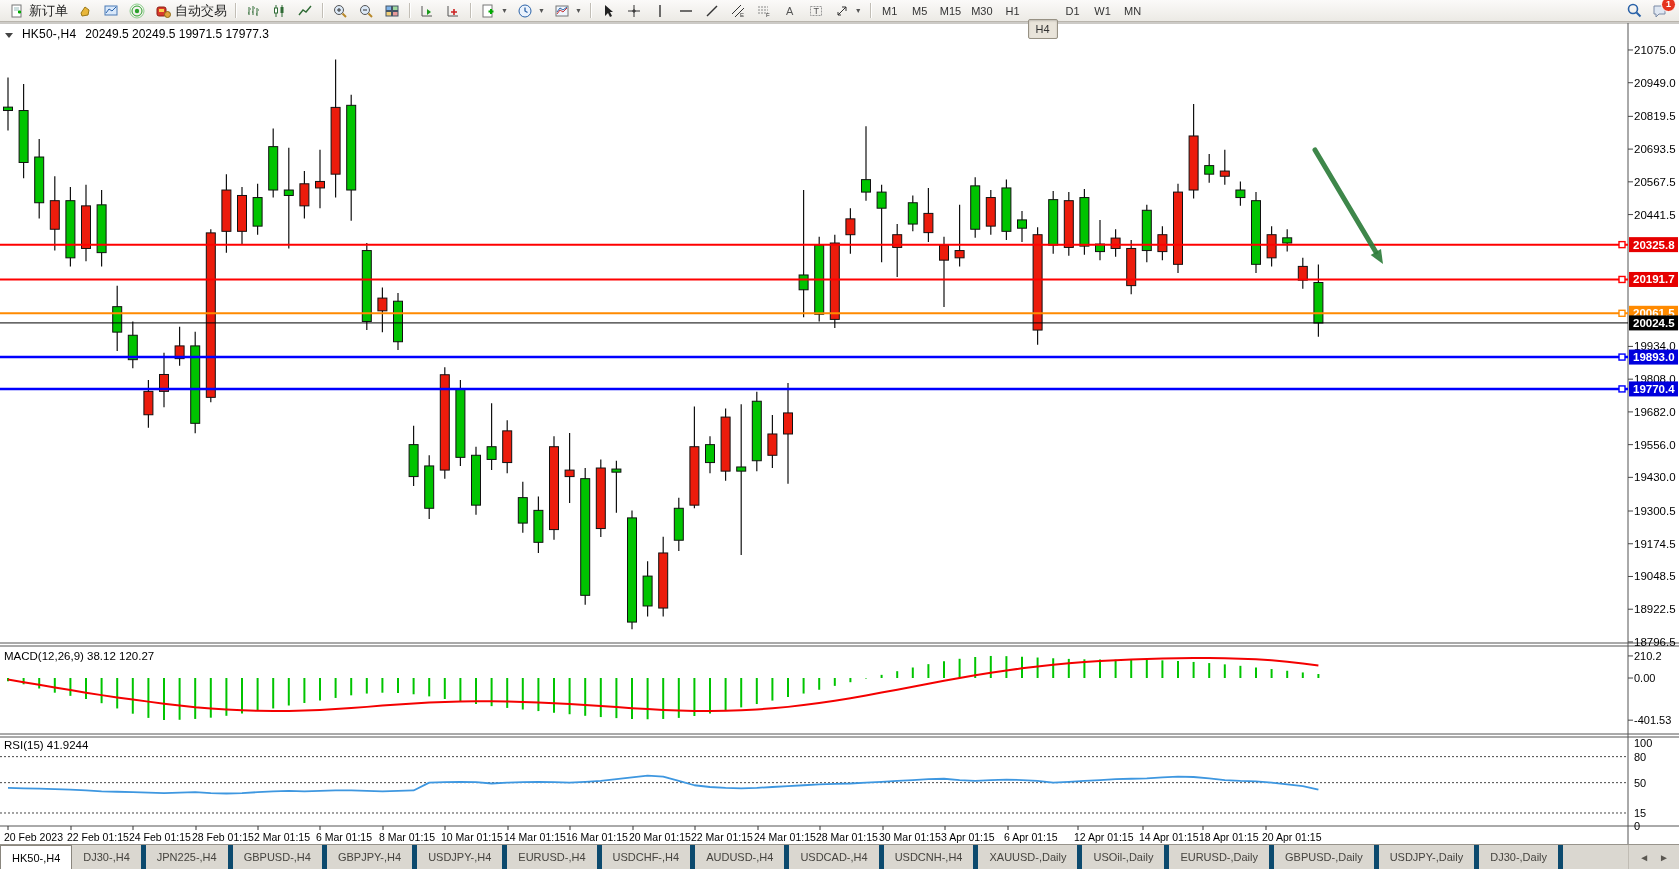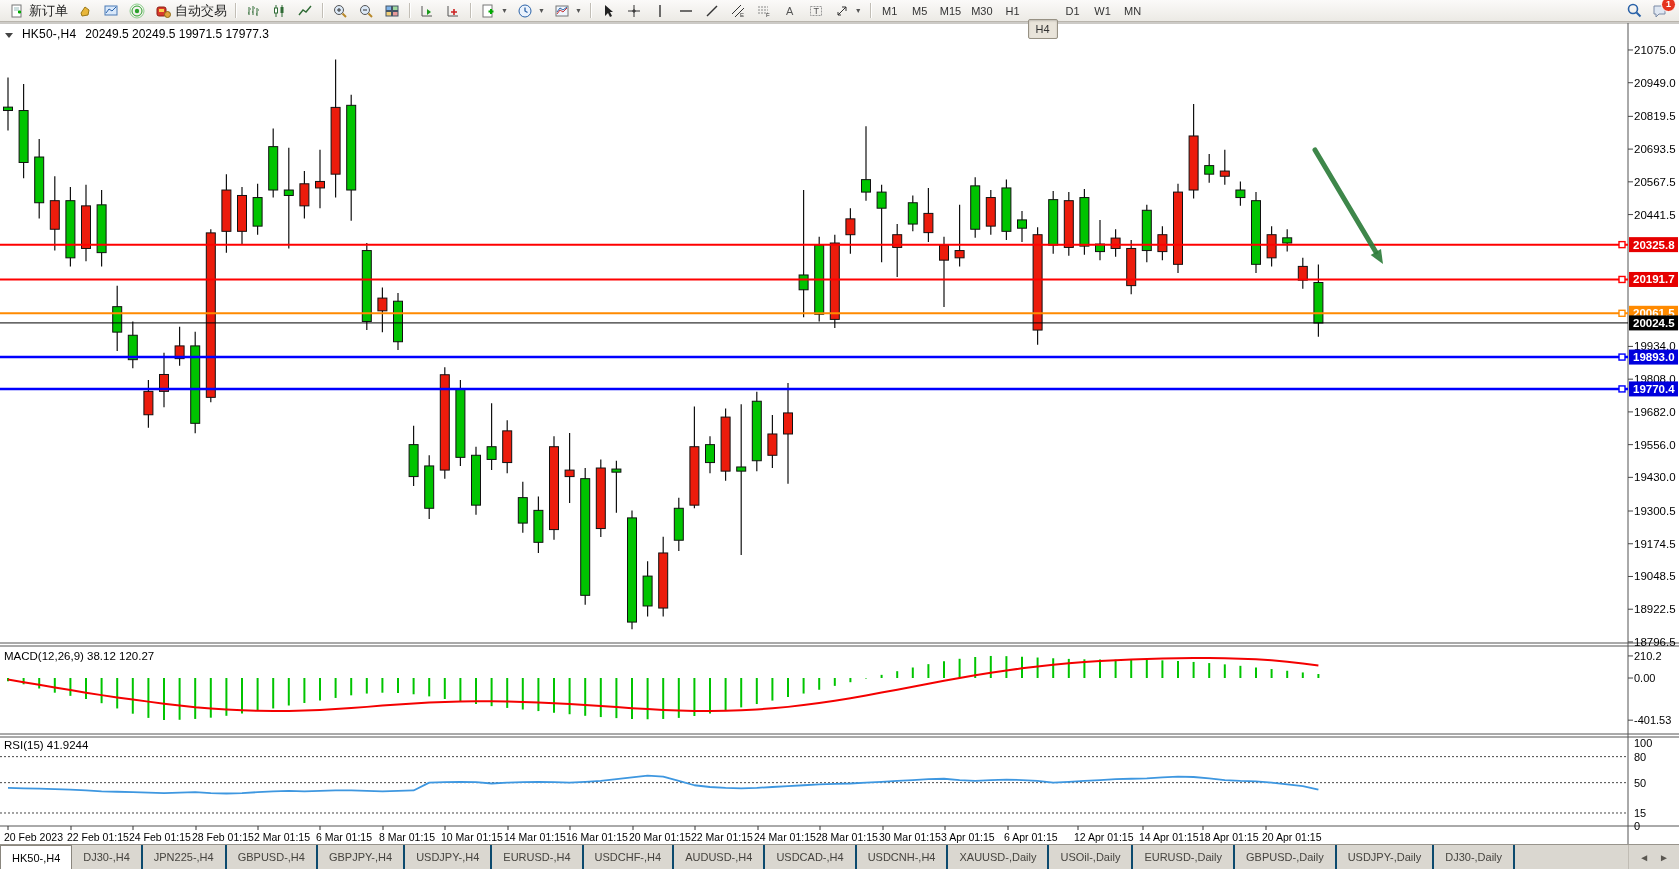--- a/index.html
+++ b/index.html
@@ -25,21 +25,21 @@
 
   
   .chart-region{position:absolute;top:22px;left:0;width:1679px;height:823px;background:#fff;}
   #chart-svg{position:absolute;top:0;left:0;}
   .chart-title{position:absolute;top:5px;left:5px;display:flex;align-items:center;gap:9px;font-size:12px;color:#000;z-index:3;}
   .ctri{width:0;height:0;border-left:4px solid transparent;border-right:4px solid transparent;border-top:5px solid #444;margin-top:2px;}
 
   
   .tabbar{position:absolute;bottom:0;left:0;right:0;height:24px;background:#dad7d0;border-top:1px solid #98948c;
     display:flex;align-items:stretch;font-size:11px;color:#46443f;z-index:5;}
-  .tab{display:flex;align-items:center;padding:0 11px;border-right:2px solid #0c4a6e;white-space:nowrap;cursor:default;}
+  .tab{display:flex;align-items:center;padding:0 11px;border-right:5px solid #0c4a6e;white-space:nowrap;cursor:default;}
   .tab.active{background:#fff;color:#000;border:1px solid #8a867e;border-bottom:1px solid #fff;margin-bottom:-1px;}
   .tab-arrows{margin-left:auto;display:flex;align-items:center;gap:10px;padding:0 10px;border-left:1px solid #c0bcb4;color:#5a5751;font-size:10px;}
 </style>
 </head>
 <body>
 
 <div class="app">
 
   <div class="toolbar">
     <div class="tgroup">

